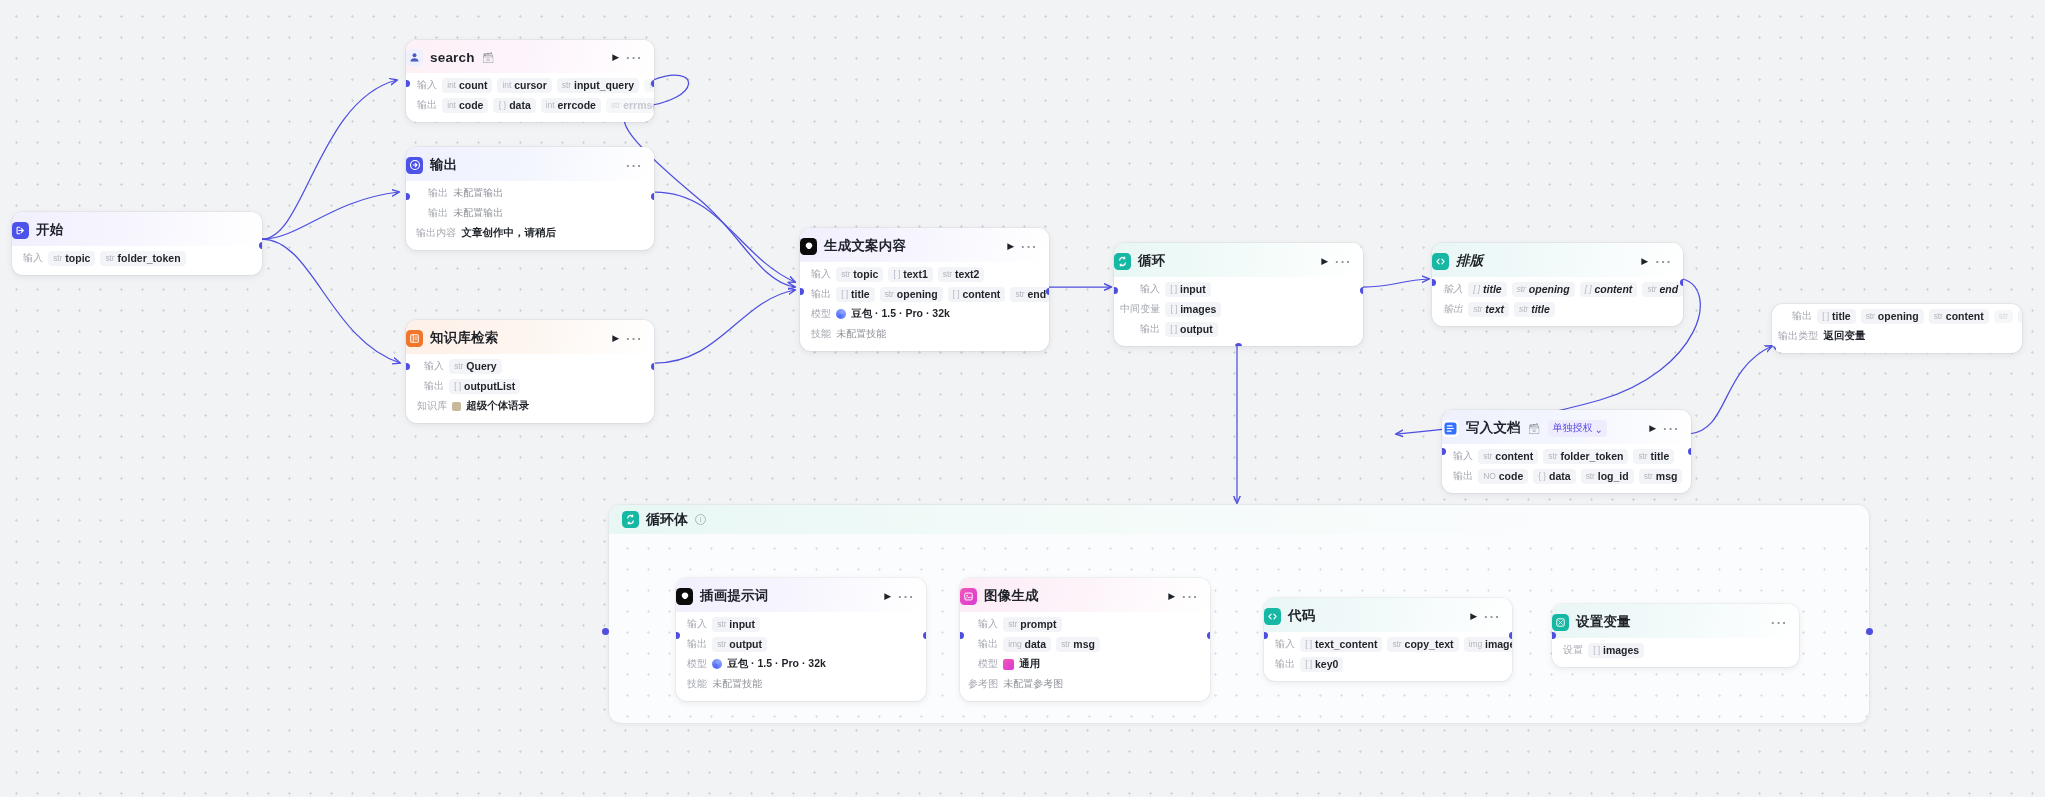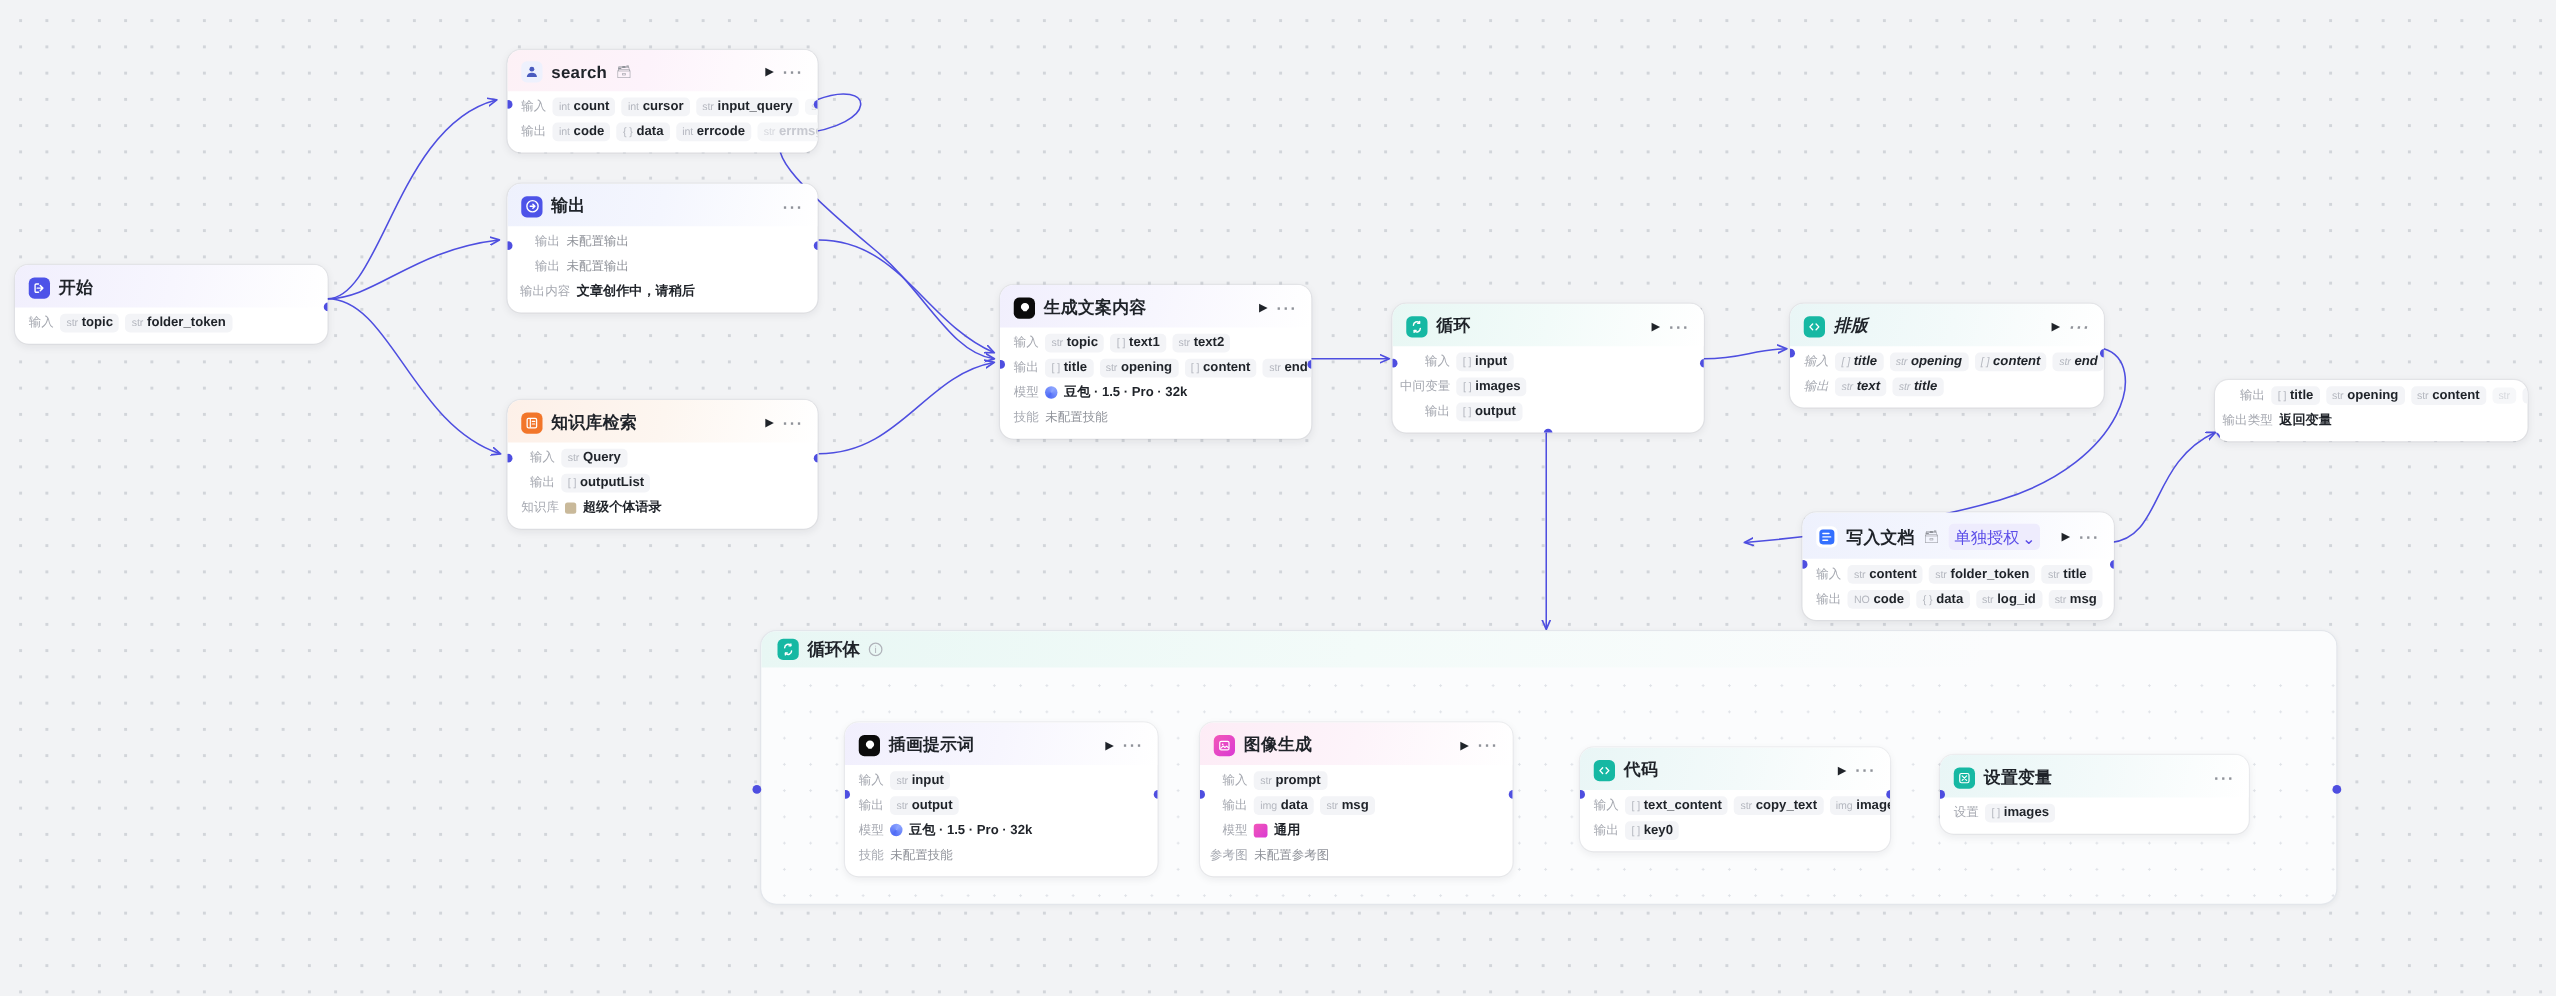--- a/index.html
+++ b/index.html
@@ -22,21 +22,21 @@
   .node {
     position: absolute;
     background: #ffffff;
     border-radius: 11px;
     box-shadow: 0 2px 7px rgba(28,31,35,.08), 0 0 0 1px rgba(28,31,35,.045);
     overflow: hidden;
     z-index: 5;
   }
   .node .hdr {
     display:flex; align-items:center; gap:7px;
-    padding: 9px 11px 7px 11px;
+    padding: 9px 11px 7px 0;
   }
   .node .hdr .ttl {
     font-size: 13.5px; font-weight: 600; color:#1f2329; letter-spacing:.2px;
     white-space: nowrap;
   }
   .node .hdr .spacer { flex: 1 1 auto; }
   .node .body { padding: 0 11px 9px 11px; }
   .tint-pink   { background: linear-gradient(103deg,#fdf1f6 0%,#fdf3fb 45%,#ffffff 100%); }
   .tint-blue   { background: linear-gradient(103deg,#eef1fd 0%,#f4f6fe 50%,#ffffff 100%); }
   .tint-orange { background: linear-gradient(103deg,#fdf0e8 0%,#fdf6f0 50%,#ffffff 100%); }
@@ -81,21 +81,21 @@
 
   .swatch { width:9px; height:9px; border-radius:2px; background:#c9b99a; flex:0 0 auto; }
   .dot-model { width:10px;height:10px;border-radius:50%;
      background:conic-gradient(from 210deg,#4f6bf6,#8ea6ff,#4f6bf6); flex:0 0 auto;}
 
   
   .play { color:#1f2329; font-size:9px; line-height:1; }
   .dots { color:#8f9299; font-size:13px; line-height:7px; letter-spacing:1.3px; font-weight:700;}
 
   .badge {
-    font-size:13px; color:#5b4de8; background:#eeecfd; border-radius:4px;
+    font-size:10px; color:#5b4de8; background:#eeecfd; border-radius:4px;
     padding:1.5px 4px 1.5px 5px; display:inline-flex; align-items:flex-end; gap:2px;
     white-space:nowrap;
   }
   .tag-ic { font-size:10px; color:#8f9299; }
   .info-ic {
     width:11px;height:11px;border-radius:50%;border:1px solid #b0b3ba;color:#b0b3ba;
     font-size:8px;display:inline-flex;align-items:center;justify-content:center;line-height:1;
   }
 
   

